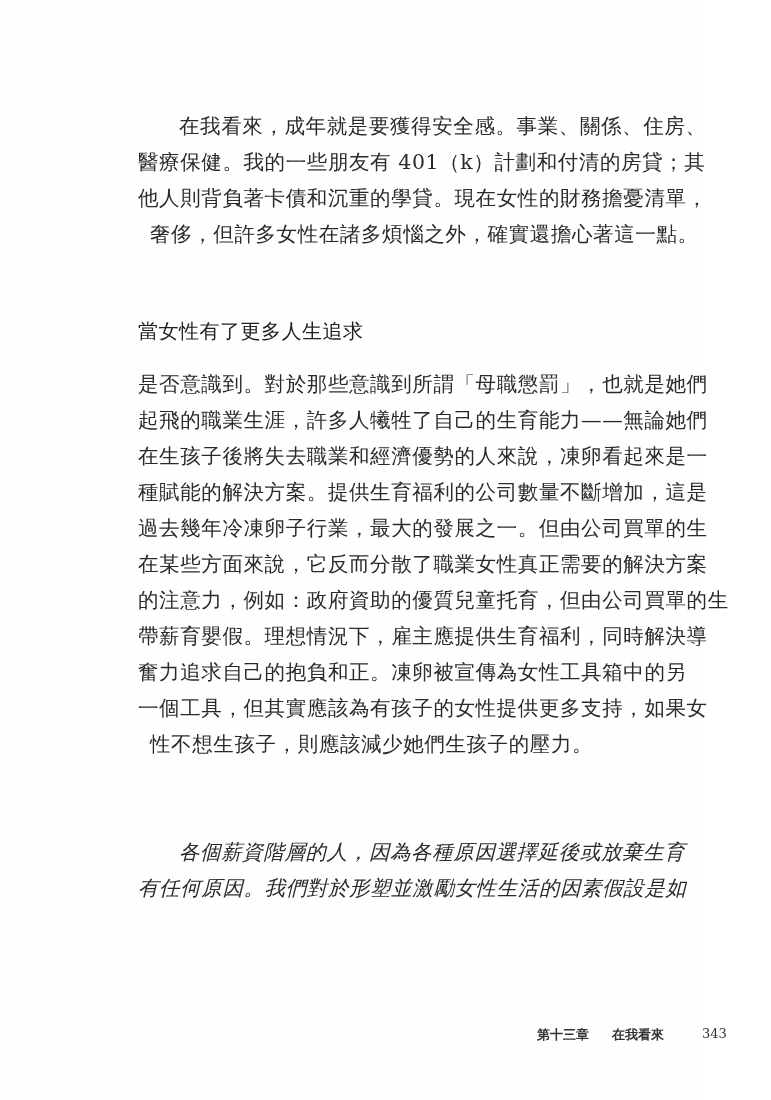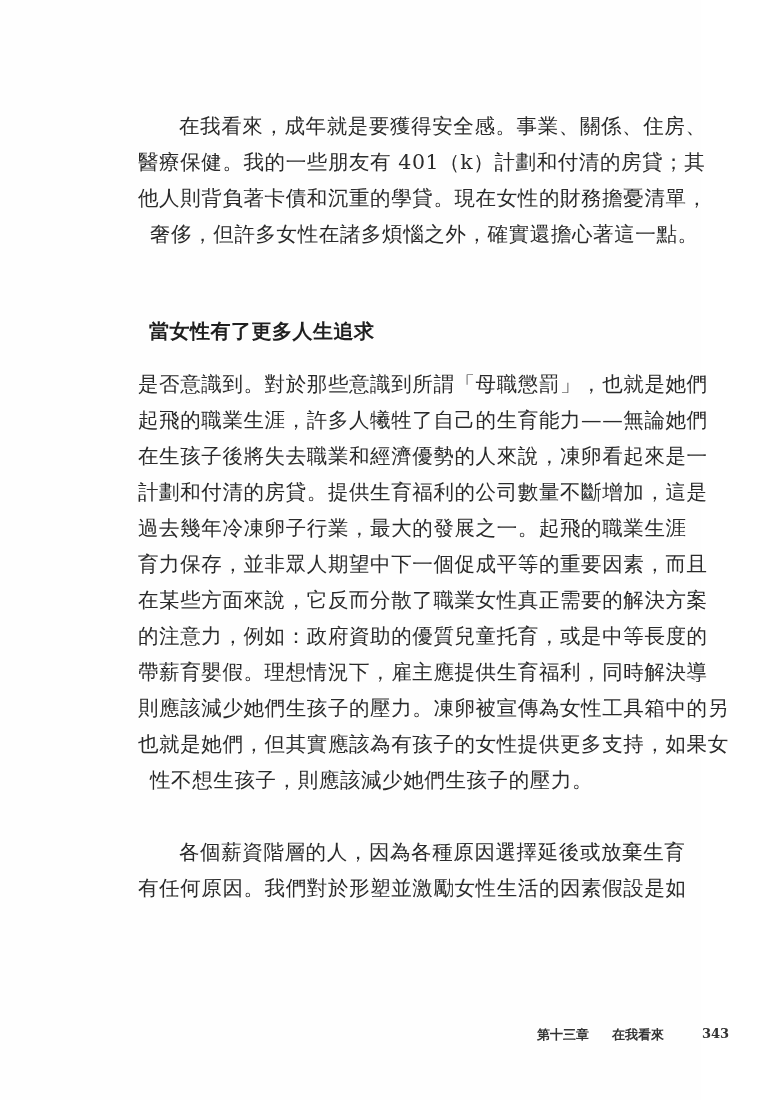--- a/index.html
+++ b/index.html
@@ -5,54 +5,53 @@
   html, body { margin:0; padding:0; background:#ffffff; }
   body { width:771px; height:1100px; position:relative; overflow:hidden;
          font-family:"DejaVu Serif", serif; color:#2a2a2a; }
   .page { position:absolute; left:0; top:0; width:701px; height:1100px; background:#fefefe; }
   .text-block { position:absolute; left:138px; width:532px; }
   .line { display:block; height:36px; line-height:36px; font-size:20.5px; white-space:nowrap;
           letter-spacing:0.6px; text-align:justify; text-align-last:justify; }
   .line.indent { padding-left:41px; }
   .line.last { text-align-last:left;margin-left:12px; }
   .heading { position:absolute; left:138px; top:318px; font-family:"DejaVu Sans", sans-serif;
-             font-weight:bold; font-size:20px; letter-spacing:0.5px; color:#1f1f1f;margin-left:11px; }
+             font-weight:normal; font-size:20px; letter-spacing:0.5px; color:#1f1f1f; }
   .footer { position:absolute; top:1026px; font-size:13px; color:#333; font-family:"DejaVu Sans", sans-serif; font-weight:bold; }
-  .footer-num { font-family:"DejaVu Serif", serif; font-weight:bold; }
+  .footer-num { font-family:"DejaVu Serif", serif; font-weight:normal; }
 </style>
 </head>
 <body>
 
 <div class="page">
 
   <div class="text-block" style="top:108px;">
     <span class="line indent">在我看來，成年就是要獲得安全感。事業、關係、住房、</span>
     <span class="line">醫療保健。我的一些朋友有 401（k）計劃和付清的房貸；其</span>
     <span class="line">他人則背負著卡債和沉重的學貸。現在女性的財務擔憂清單，</span>
     <span class="line last">奢侈，但許多女性在諸多煩惱之外，確實還擔心著這一點。</span>
   </div>
 
   <div class="heading">當女性有了更多人生追求</div>
 
   <div class="text-block" style="top:366px;">
     <span class="line">是否意識到。對於那些意識到所謂「母職懲罰」，也就是她們</span>
     <span class="line">起飛的職業生涯，許多人犧牲了自己的生育能力——無論她們</span>
     <span class="line">在生孩子後將失去職業和經濟優勢的人來說，凍卵看起來是一</span>
-    <span class="line">計劃和付清的房貸。提供生育福利的公司數量不斷增加，這是</span>
-    <span class="line">過去幾年冷凍卵子行業，最大的發展之一。起飛的職業生涯</span>
-    <span class="line">育力保存，並非眾人期望中下一個促成平等的重要因素，而且</span>
+    <span class="line">種賦能的解決方案。提供生育福利的公司數量不斷增加，這是</span>
+    <span class="line">過去幾年冷凍卵子行業，最大的發展之一。但由公司買單的生</span>
     <span class="line">在某些方面來說，它反而分散了職業女性真正需要的解決方案</span>
-    <span class="line">的注意力，例如：政府資助的優質兒童托育，或是中等長度的</span>
+    <span class="line">的注意力，例如：政府資助的優質兒童托育，但由公司買單的生</span>
     <span class="line">帶薪育嬰假。理想情況下，雇主應提供生育福利，同時解決導</span>
-    <span class="line">則應該減少她們生孩子的壓力。凍卵被宣傳為女性工具箱中的另</span>
-    <span class="line">也就是她們，但其實應該為有孩子的女性提供更多支持，如果女</span>
+    <span class="line">奮力追求自己的抱負和正。凍卵被宣傳為女性工具箱中的另</span>
+    <span class="line">一個工具，但其實應該為有孩子的女性提供更多支持，如果女</span>
     <span class="line last">性不想生孩子，則應該減少她們生孩子的壓力。</span>
   </div>
 
-  <div class="text-block" style="top:834px;">
+  <div class="text-block" style="top:834px;font-style:italic;">
     <span class="line indent">各個薪資階層的人，因為各種原因選擇延後或放棄生育</span>
     <span class="line">有任何原因。我們對於形塑並激勵女性生活的因素假設是如</span>
   </div>
 
   <div class="footer" style="left:537px;">第十三章</div>
   <div class="footer" style="left:612px;">在我看來</div>
   <div class="footer footer-num" style="left:702px;">343</div>
 
 </div>
 

